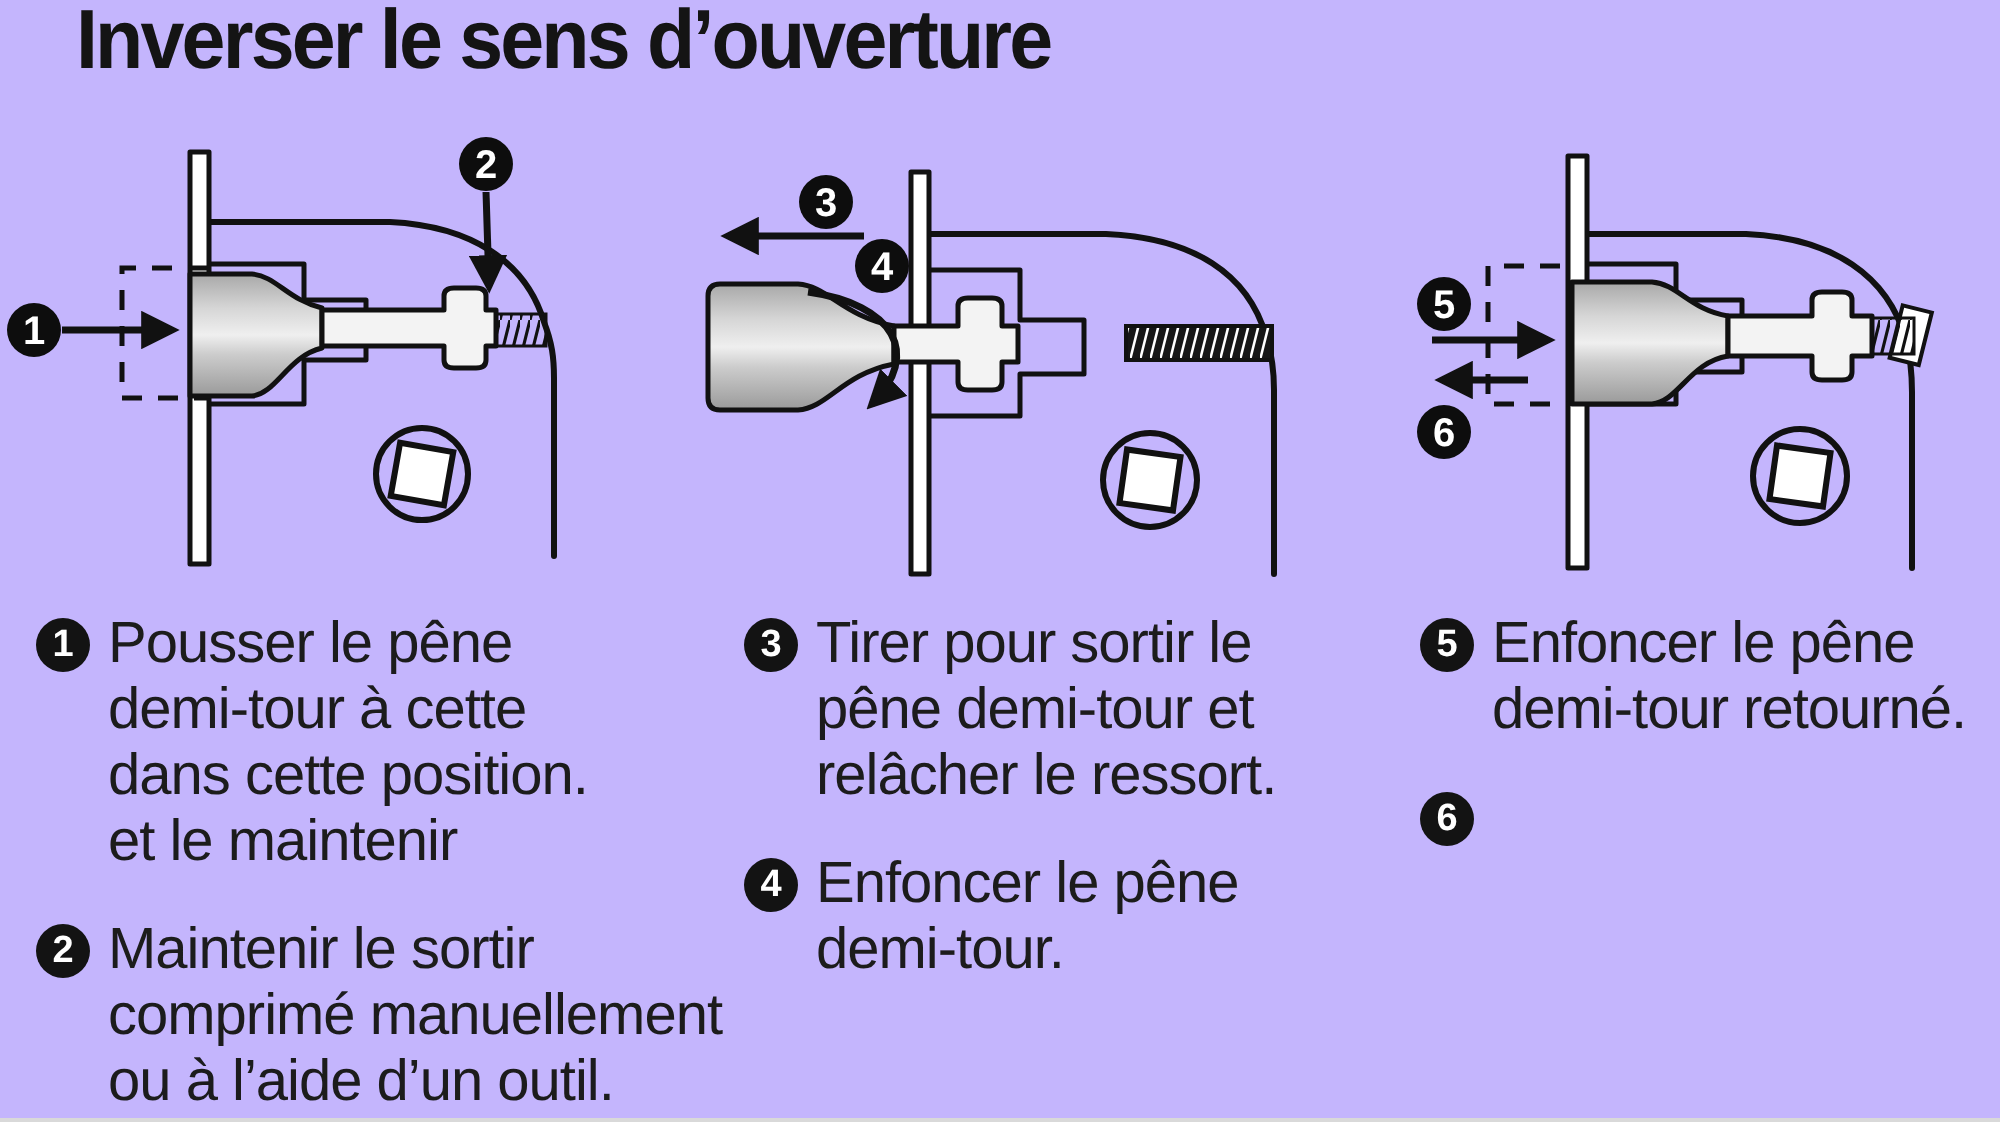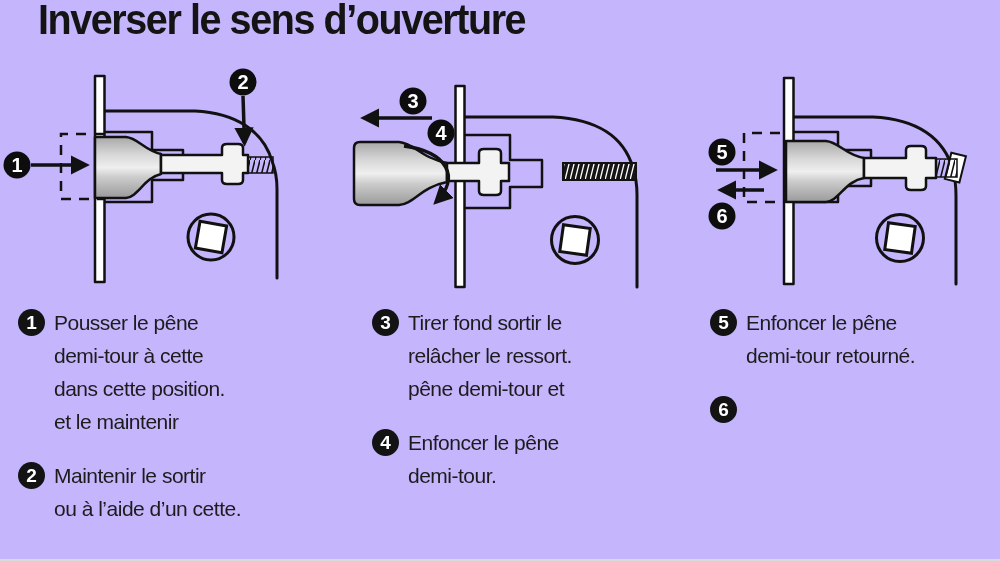--- a/index.html
+++ b/index.html
@@ -22,21 +22,21 @@
   .col{position:absolute;top:306px;}
   .col1{left:18px;width:352px;}
   .col2{left:372px;width:330px;}
   .col3{left:710px;width:286px;}
   .step{display:flex;align-items:flex-start;margin-bottom:21px;}
   .badge{
     flex:0 0 auto;width:27px;height:27px;border-radius:50%;background:#131313;
     color:#fff;font-size:19px;font-weight:bold;line-height:27px;text-align:center;
     margin-right:9px;margin-top:3px;
   }
-  .lines{font-size:21px;line-height:33px;letter-spacing:-0.5px;color:#1c1c1c;}
+  .lines{font-size:29px;line-height:33px;letter-spacing:-0.5px;color:#1c1c1c;}
   .scan-edge{position:absolute;left:0;bottom:0;width:100%;height:2px;background:#d9d9d9;}
 </style>
 </head>
 <body>
 
 <div class="page">
 
   <div class="title">Inverser le sens d’ouverture</div>
 
   <svg class="diagrams" viewBox="0 58 1000 242" xmlns="http://www.w3.org/2000/svg">
@@ -122,32 +122,33 @@
         <div>Pousser le pêne</div>
         <div>demi-tour à cette</div>
         <div>dans cette position.</div>
         <div>et le maintenir</div>
       </div>
     </div>
     <div class="step">
       <span class="badge">2</span>
       <div class="lines">
         <div>Maintenir le sortir</div>
-        <div>ou à l’aide d’un cette.</div>
+        <div>comprimé manuellement</div>
+        <div>ou à l’aide d’un outil.</div>
       </div>
     </div>
   </div>
 
   <div class="col col2">
     <div class="step">
       <span class="badge">3</span>
       <div class="lines">
-        <div>Tirer fond sortir le</div>
+        <div>Tirer pour sortir le</div>
+        <div>pêne demi-tour et</div>
         <div>relâcher le ressort.</div>
-        <div>pêne demi-tour et</div>
       </div>
     </div>
     <div class="step">
       <span class="badge">4</span>
       <div class="lines">
         <div>Enfoncer le pêne</div>
         <div>demi-tour.</div>
       </div>
     </div>
   </div>

